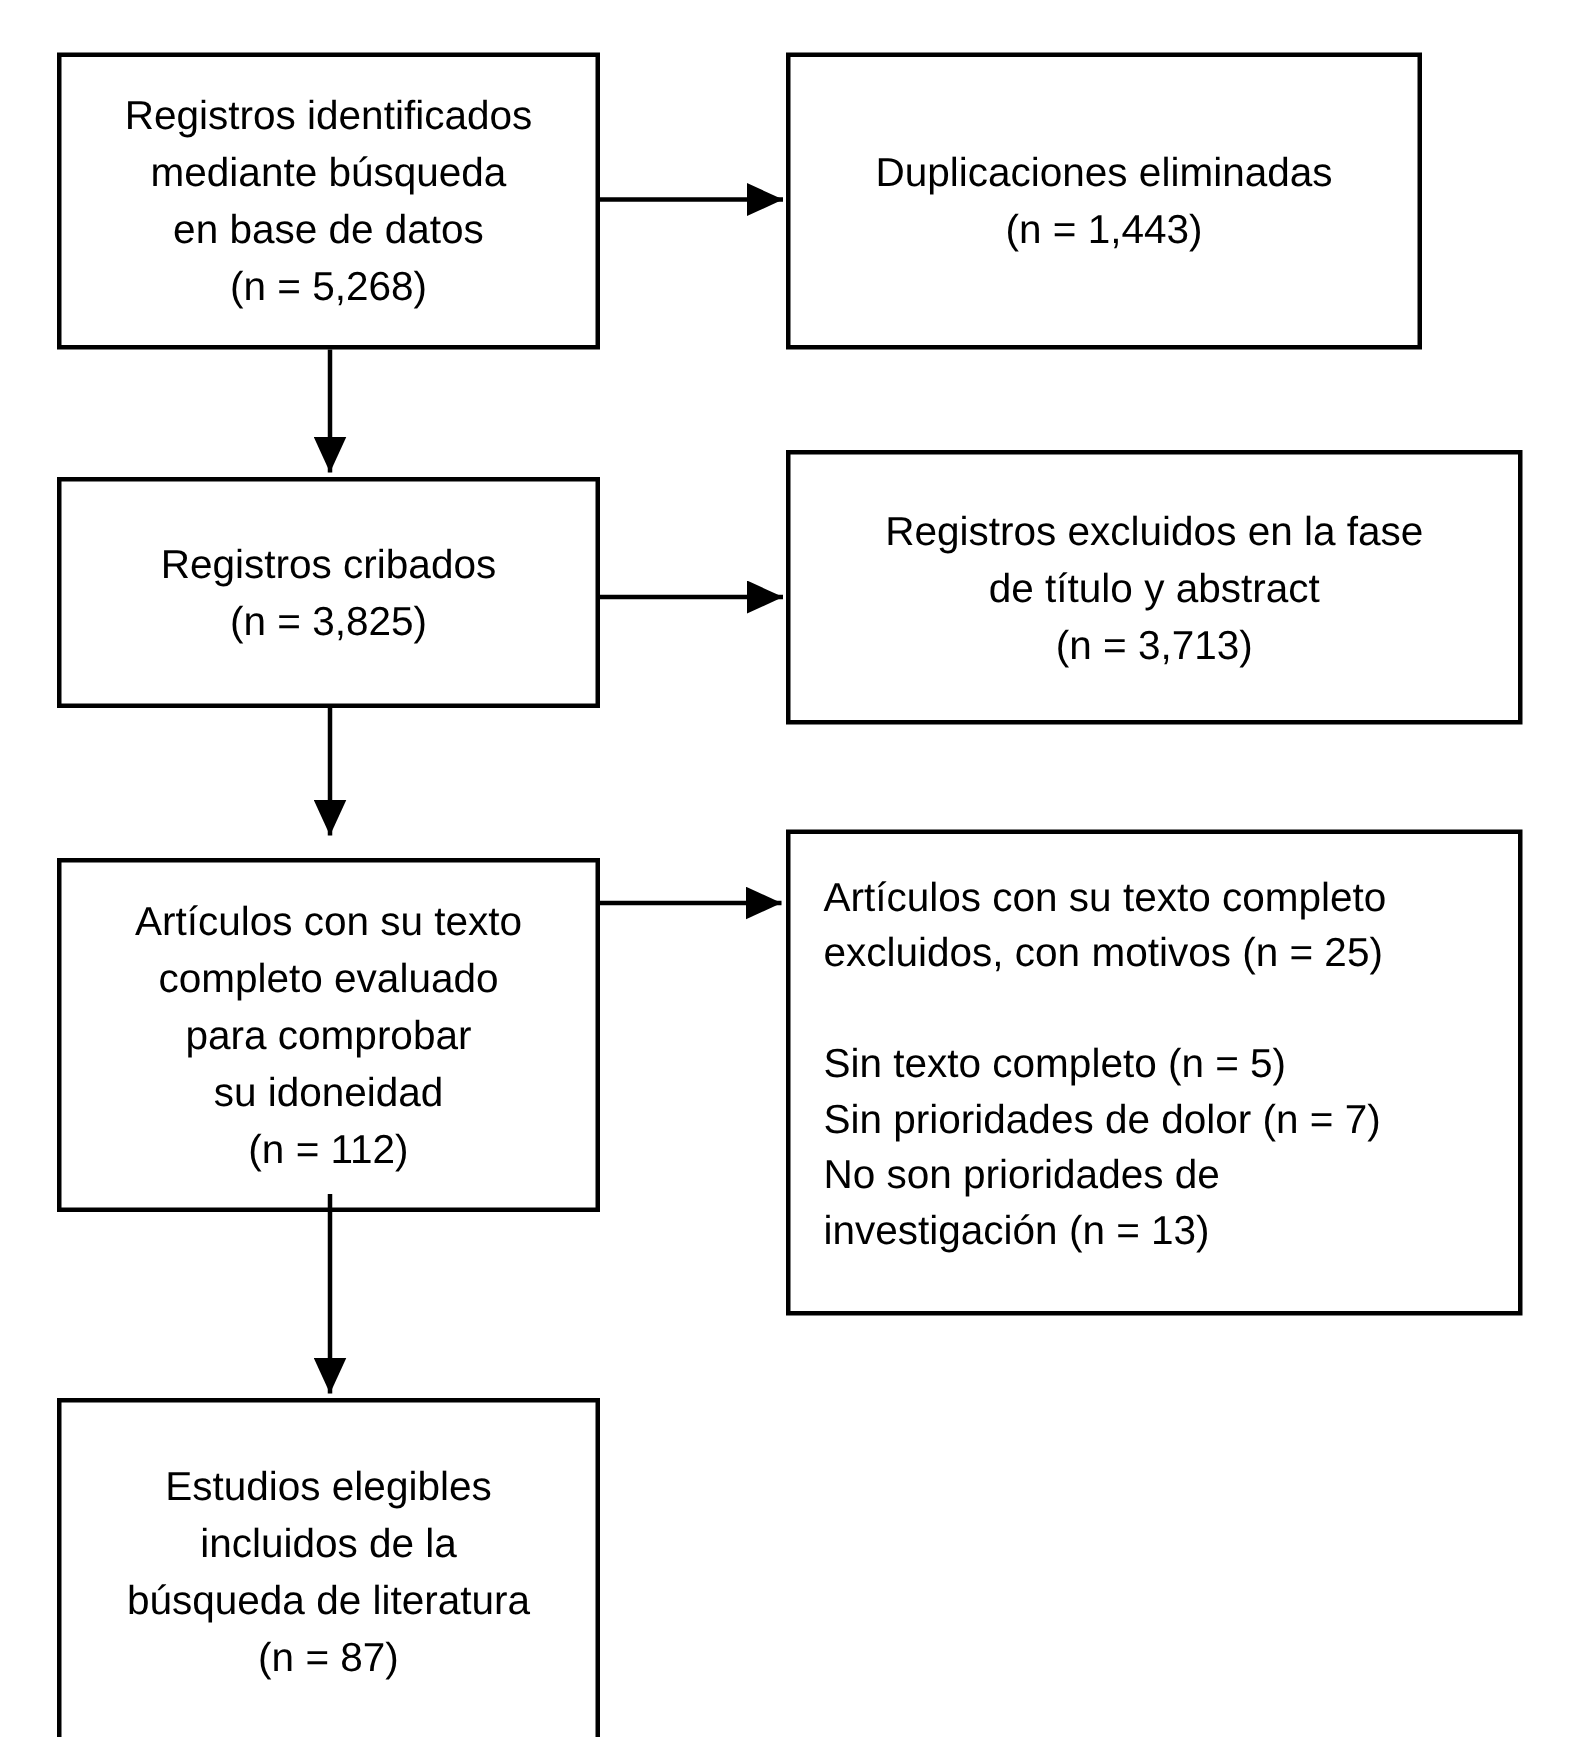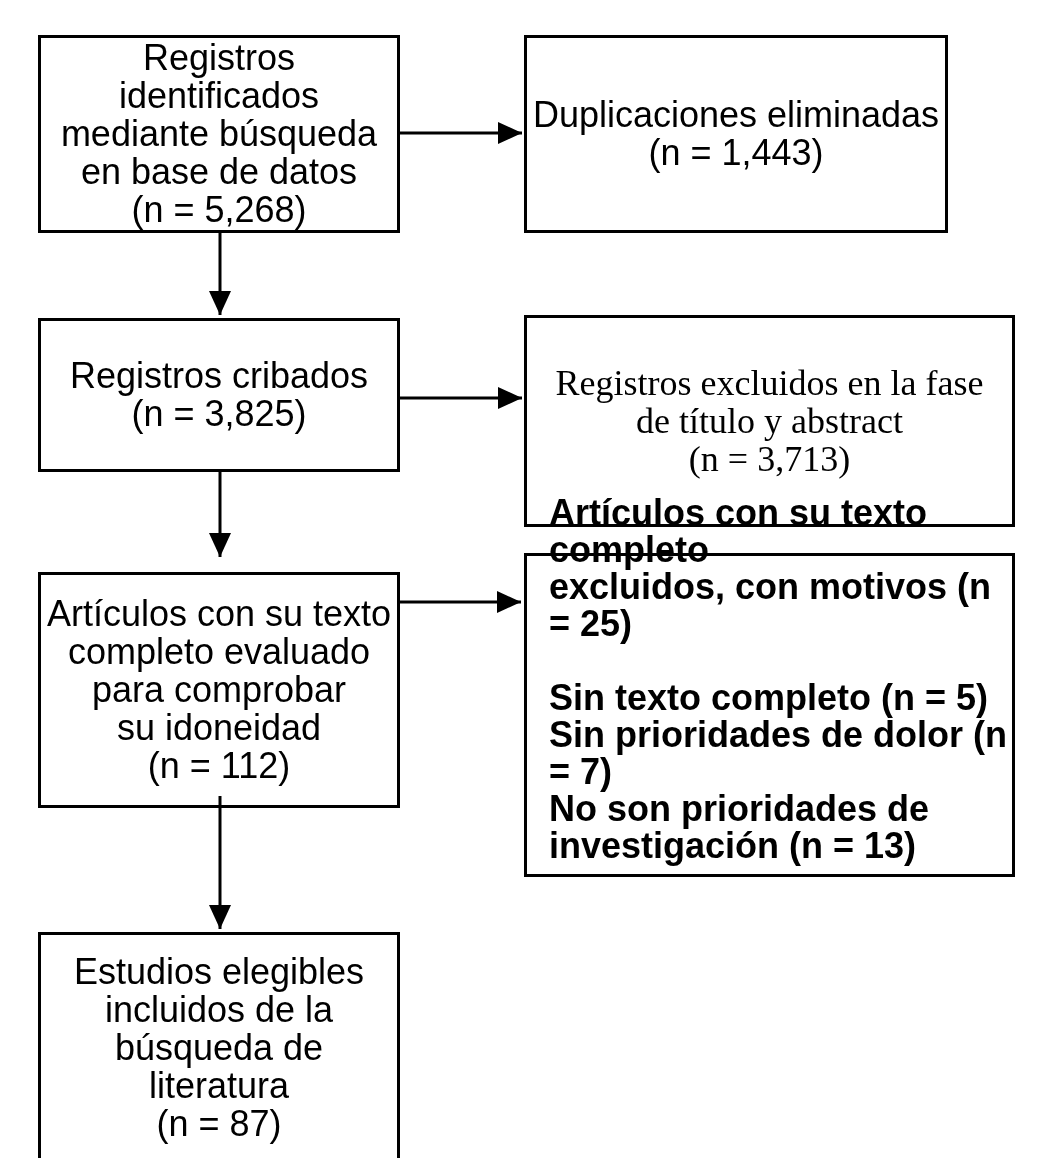--- a/index.html
+++ b/index.html
@@ -19,41 +19,40 @@
     position: absolute;
     box-sizing: border-box;
     border: 3px solid #000000;
     background: #ffffff;
     display: flex;
     align-items: center;
     justify-content: center;
   }
   .box .box-text {
     white-space: pre-line;
-    font-size: 36px;
+    font-size: 27px;
     line-height: 38px;
     text-align: center;
     color: #000000;
   }
   .box.align-left {
     justify-content: flex-start;
-    align-items: flex-end;
+    align-items: flex-start;
     padding: 24px 4px 10px 22px;
-    font-weight: bold;
   }
   .box.align-left .box-text {
     text-align: left;
     line-height: 37px;
   }
 
   
   #box-identified        { left: 38px;  top: 35px;  width: 362px; height: 198px; }
   #box-duplicates        { left: 524px; top: 35px;  width: 424px; height: 198px; }
   #box-screened          { left: 38px;  top: 318px; width: 362px; height: 154px; }
-  #box-excluded-title    { left: 524px; top: 315px; width: 491px; height: 212px; font-family: Liberation Serif, serif; }
+  #box-excluded-title    { left: 524px; top: 300px; width: 491px; height: 183px; }
   #box-fulltext          { left: 38px;  top: 560px; width: 362px; height: 236px; margin-top: 12px; }
   #box-fulltext-excluded { left: 524px; top: 553px; width: 491px; height: 324px; }
   #box-included          { left: 38px;  top: 932px; width: 362px; height: 231px; }
 
   .arrows {
     position: absolute;
     left: 0;
     top: 0;
     width: 1064px;
     height: 1158px;

